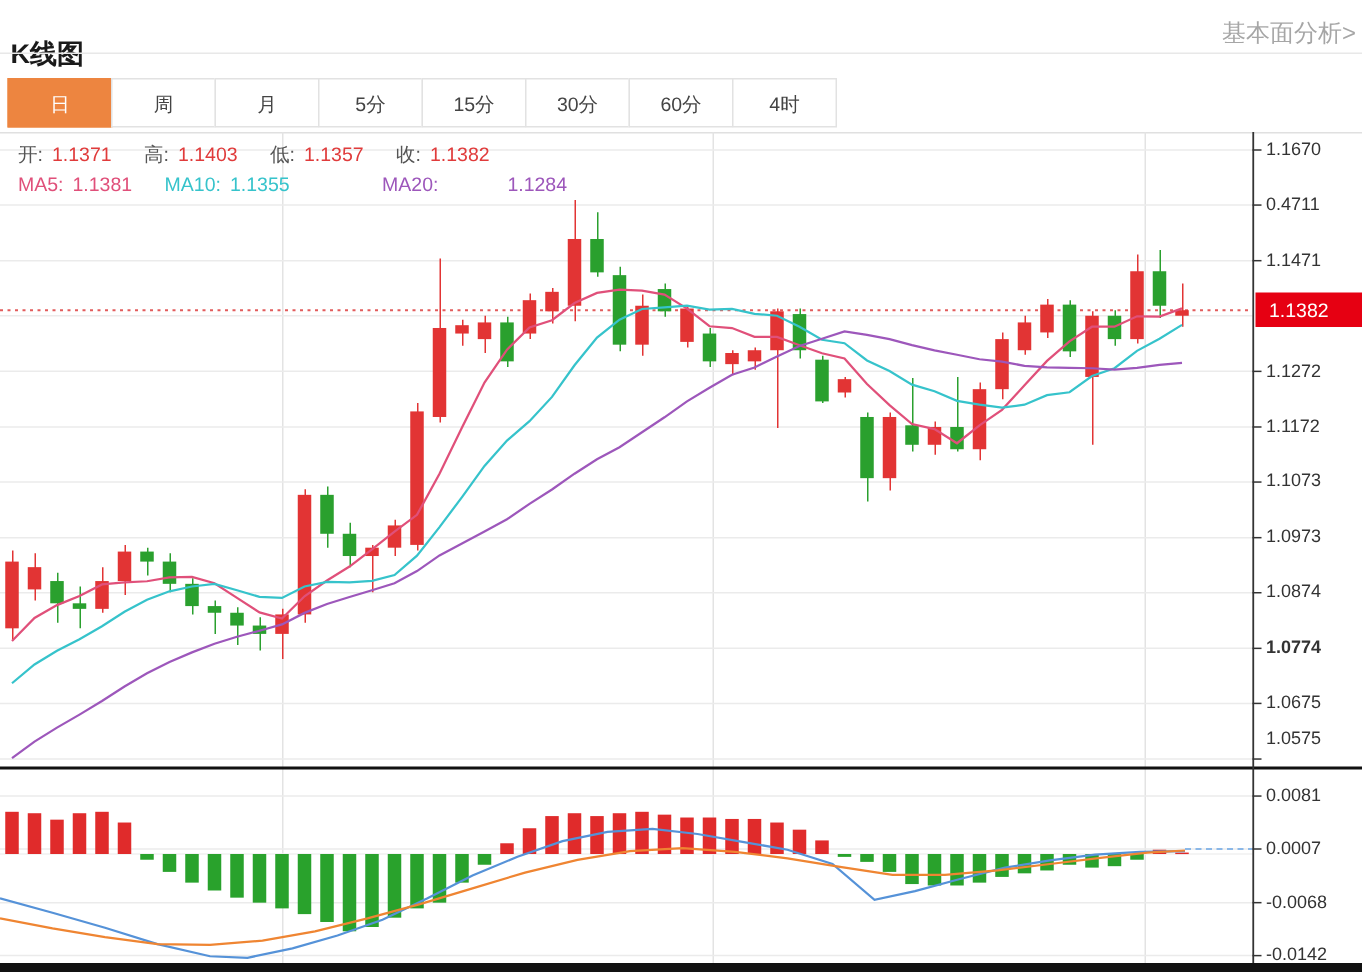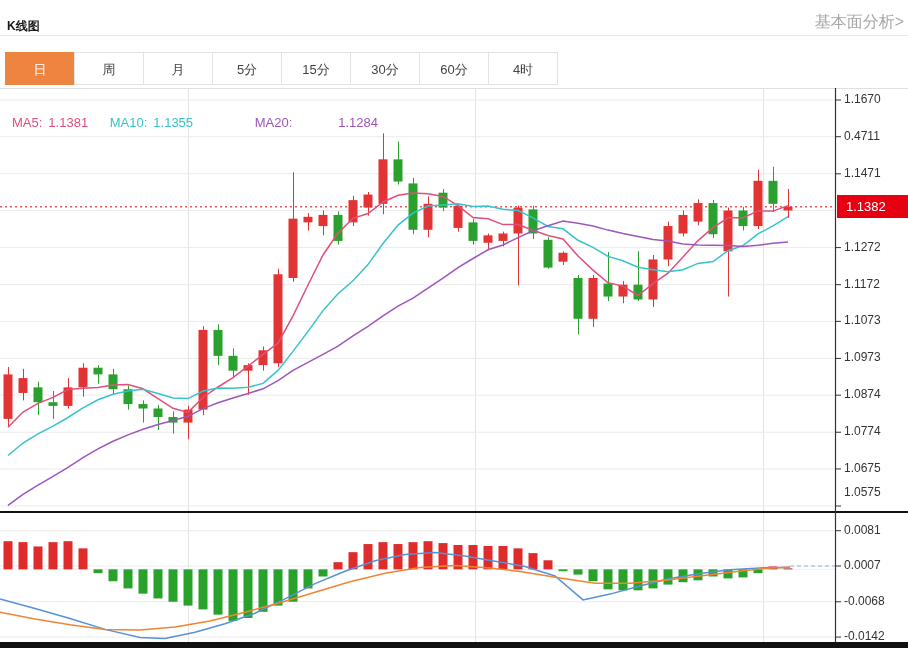--- a/index.html
+++ b/index.html
@@ -1,18 +1,18 @@
 <!DOCTYPE html>
 <html><head>
 <meta charset="utf-8">
 <style>
   html,body{margin:0;padding:0;background:#fff;}
   .page{position:relative;width:908px;height:648px;background:#fff;overflow:hidden;
         font-family:"Liberation Sans","DejaVu Sans",sans-serif;}
-  .title{position:absolute;left:7px;top:18px;font-size:12px;font-weight:bold;color:#1a1a1a;}
+  .title{position:absolute;left:7px;top:24px;font-size:18px;font-weight:bold;color:#1a1a1a;}
   .fund-link{position:absolute;right:4px;top:12px;font-size:16px;color:#a6a6a6;cursor:pointer;}
   .divider{position:absolute;left:0;top:35px;width:908px;height:1px;background:#e8e8e8;}
   .tabbar{position:absolute;left:5px;top:52px;display:flex;}
   .tab{width:70px;height:33px;line-height:33px;text-align:center;font-size:13px;color:#444;
        background:#fff;border:1px solid #e2e2e2;margin-left:-1px;box-sizing:border-box;cursor:pointer;}
   .tab:first-child{margin-left:0;}
   .tab.active{background:#ed8540;border-color:#ed8540;color:#fff;}
   .legend{position:absolute;left:12px;font-size:13px;white-space:nowrap;z-index:3;}
   .legend span{margin-right:6px;}
   .legend .gap{margin-right:18px;}
@@ -246,40 +246,46 @@
     <div class="tab active">日</div>
     <div class="tab">周</div>
     <div class="tab">月</div>
     <div class="tab">5分</div>
     <div class="tab">15分</div>
     <div class="tab">30分</div>
     <div class="tab">60分</div>
     <div class="tab">4时</div>
   </div>
 
+  <div class="legend" style="top:94px;">
+    <span class="lbl">开:</span><span class="val-red gap">1.1371</span>
+    <span class="lbl">高:</span><span class="val-red gap">1.1403</span>
+    <span class="lbl">低:</span><span class="val-red gap">1.1357</span>
+    <span class="lbl">收:</span><span class="val-red">1.1382</span>
+  </div>
 
   <div class="legend" style="top:115px;">
     <span class="ma5">MA5:</span><span class="ma5 gap">1.1381</span>
     <span class="ma10">MA10:</span><span class="ma10 gap">1.1355</span>
     <span class="ma20">MA20:</span><span class="ma20">1.1284</span>
   </div>
 
 
   <div class="price-badge">1.1382</div>
 
   <div id="tick-layer">
       <div class="ytick" style="top: 92px;">1.1670</div>
       <div class="ytick" style="top: 128.709px;">0.4711</div>
       <div class="ytick" style="top: 165.789px;">1.1471</div>
       <div class="ytick" style="top: 239.578px;">1.1272</div>
       <div class="ytick" style="top: 276.658px;">1.1172</div>
       <div class="ytick" style="top: 313.368px;">1.1073</div>
       <div class="ytick" style="top: 350.448px;">1.0973</div>
       <div class="ytick" style="top: 387.157px;">1.0874</div>
-      <div class="ytick" style="top: 424.237px;">1.0774</div>
+      <div class="ytick" style="top: 424.237px; font-weight: bold;">1.0774</div>
       <div class="ytick" style="top: 460.946px;">1.0675</div>
       <div class="ytick" style="top: 485px;">1.0575</div>
       <div class="ytick" style="top: 522.702px;">0.0081</div>
       <div class="ytick" style="top: 558px;">0.0007</div>
       <div class="ytick" style="top: 593.775px;">-0.0068</div>
       <div class="ytick" style="top: 629.073px;">-0.0142</div>
     </div>
 </div>
 
 </body></html>

